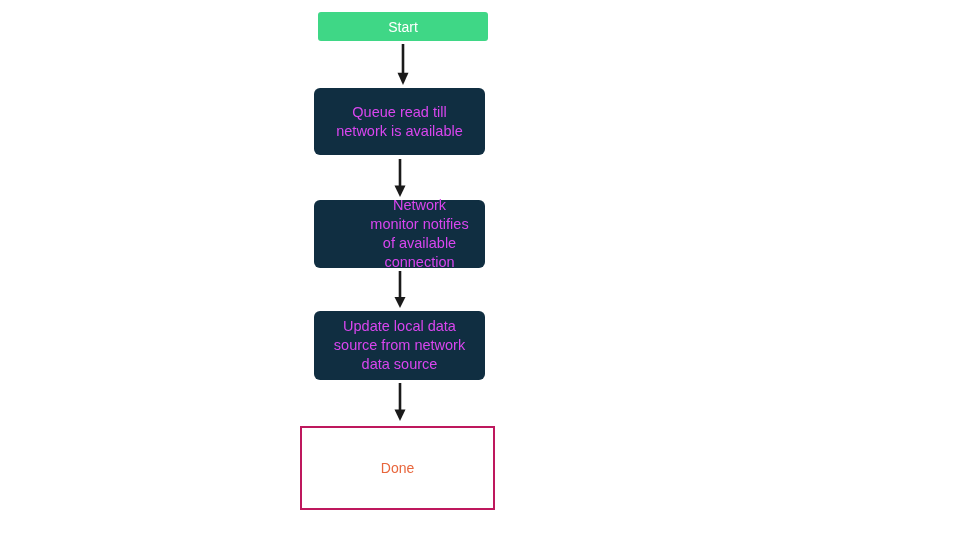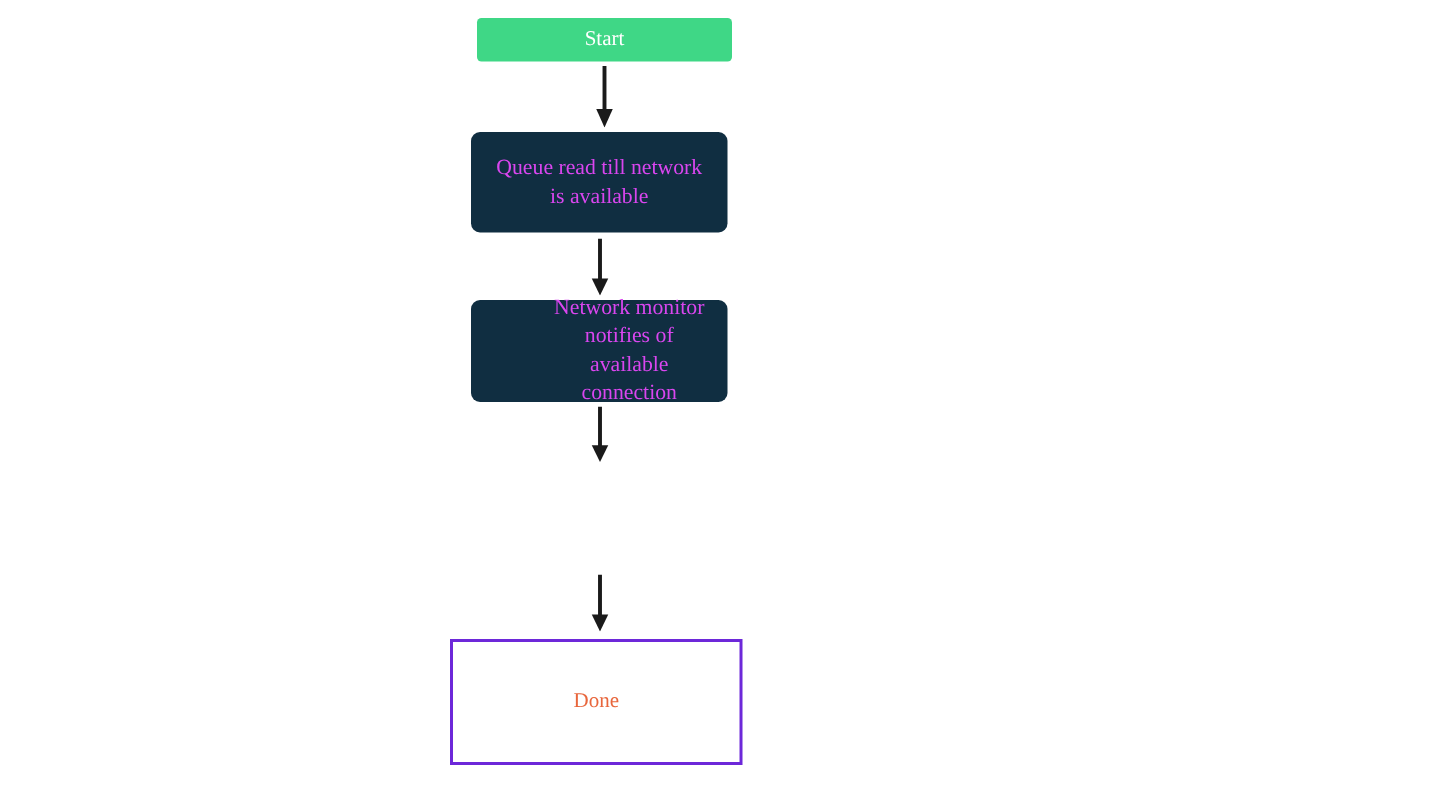--- a/index.html
+++ b/index.html
@@ -15,21 +15,20 @@
     background: #ffffff;
     overflow: hidden;
   }
   .node {
     position: absolute;
     display: flex;
     align-items: center;
     justify-content: flex-end;
     text-align: center;
     box-sizing: border-box;
-    font-family: Liberation Serif, serif;
   }
   .node .label {
     display: block;
     width: 100%;
     padding: 0 13px;
     box-sizing: border-box;
   }
   .node-start {
     left: 318px;
     top: 12px;
@@ -52,21 +51,21 @@
   }
   .node-queue   { top: 88px;  height: 67px; }
   .node-monitor { top: 200px; height: 68px; padding-left: 40px; }
   .node-update  { top: 311px; height: 69px; }
   .node-done {
     left: 300px;
     top: 426px;
     width: 195px;
     height: 84px;
     background: #ffffff;
-    border: 2px solid #6d28d9;
+    border: 2px solid #be185d;
     color: #e8663c;
     font-size: 14px;
   }
   .arrow {
     position: absolute;
     width: 14px;
   }
   .arrow-1 { left: 396px; top: 44px;  height: 41px; }
   .arrow-2 { left: 393px; top: 159px; height: 38px; }
   .arrow-3 { left: 393px; top: 271px; height: 37px; }
@@ -97,20 +96,23 @@
 
   <div class="node node-process node-monitor">
     <span class="label">Network monitor notifies of available connection</span>
   </div>
 
   <svg class="arrow arrow-3" viewBox="0 0 14 40" preserveAspectRatio="none">
     <line x1="7" y1="0" x2="7" y2="29" stroke="#1a1a1a" stroke-width="2.6"></line>
     <polygon points="1.5,28 12.5,28 7,40" fill="#1a1a1a"></polygon>
   </svg>
 
+  <div class="node node-process node-update">
+    <span class="label">Update local data source from network data source</span>
+  </div>
 
   <svg class="arrow arrow-4" viewBox="0 0 14 40" preserveAspectRatio="none">
     <line x1="7" y1="0" x2="7" y2="29" stroke="#1a1a1a" stroke-width="2.6"></line>
     <polygon points="1.5,28 12.5,28 7,40" fill="#1a1a1a"></polygon>
   </svg>
 
   <div class="node node-done">
     <span class="label">Done</span>
   </div>
 

